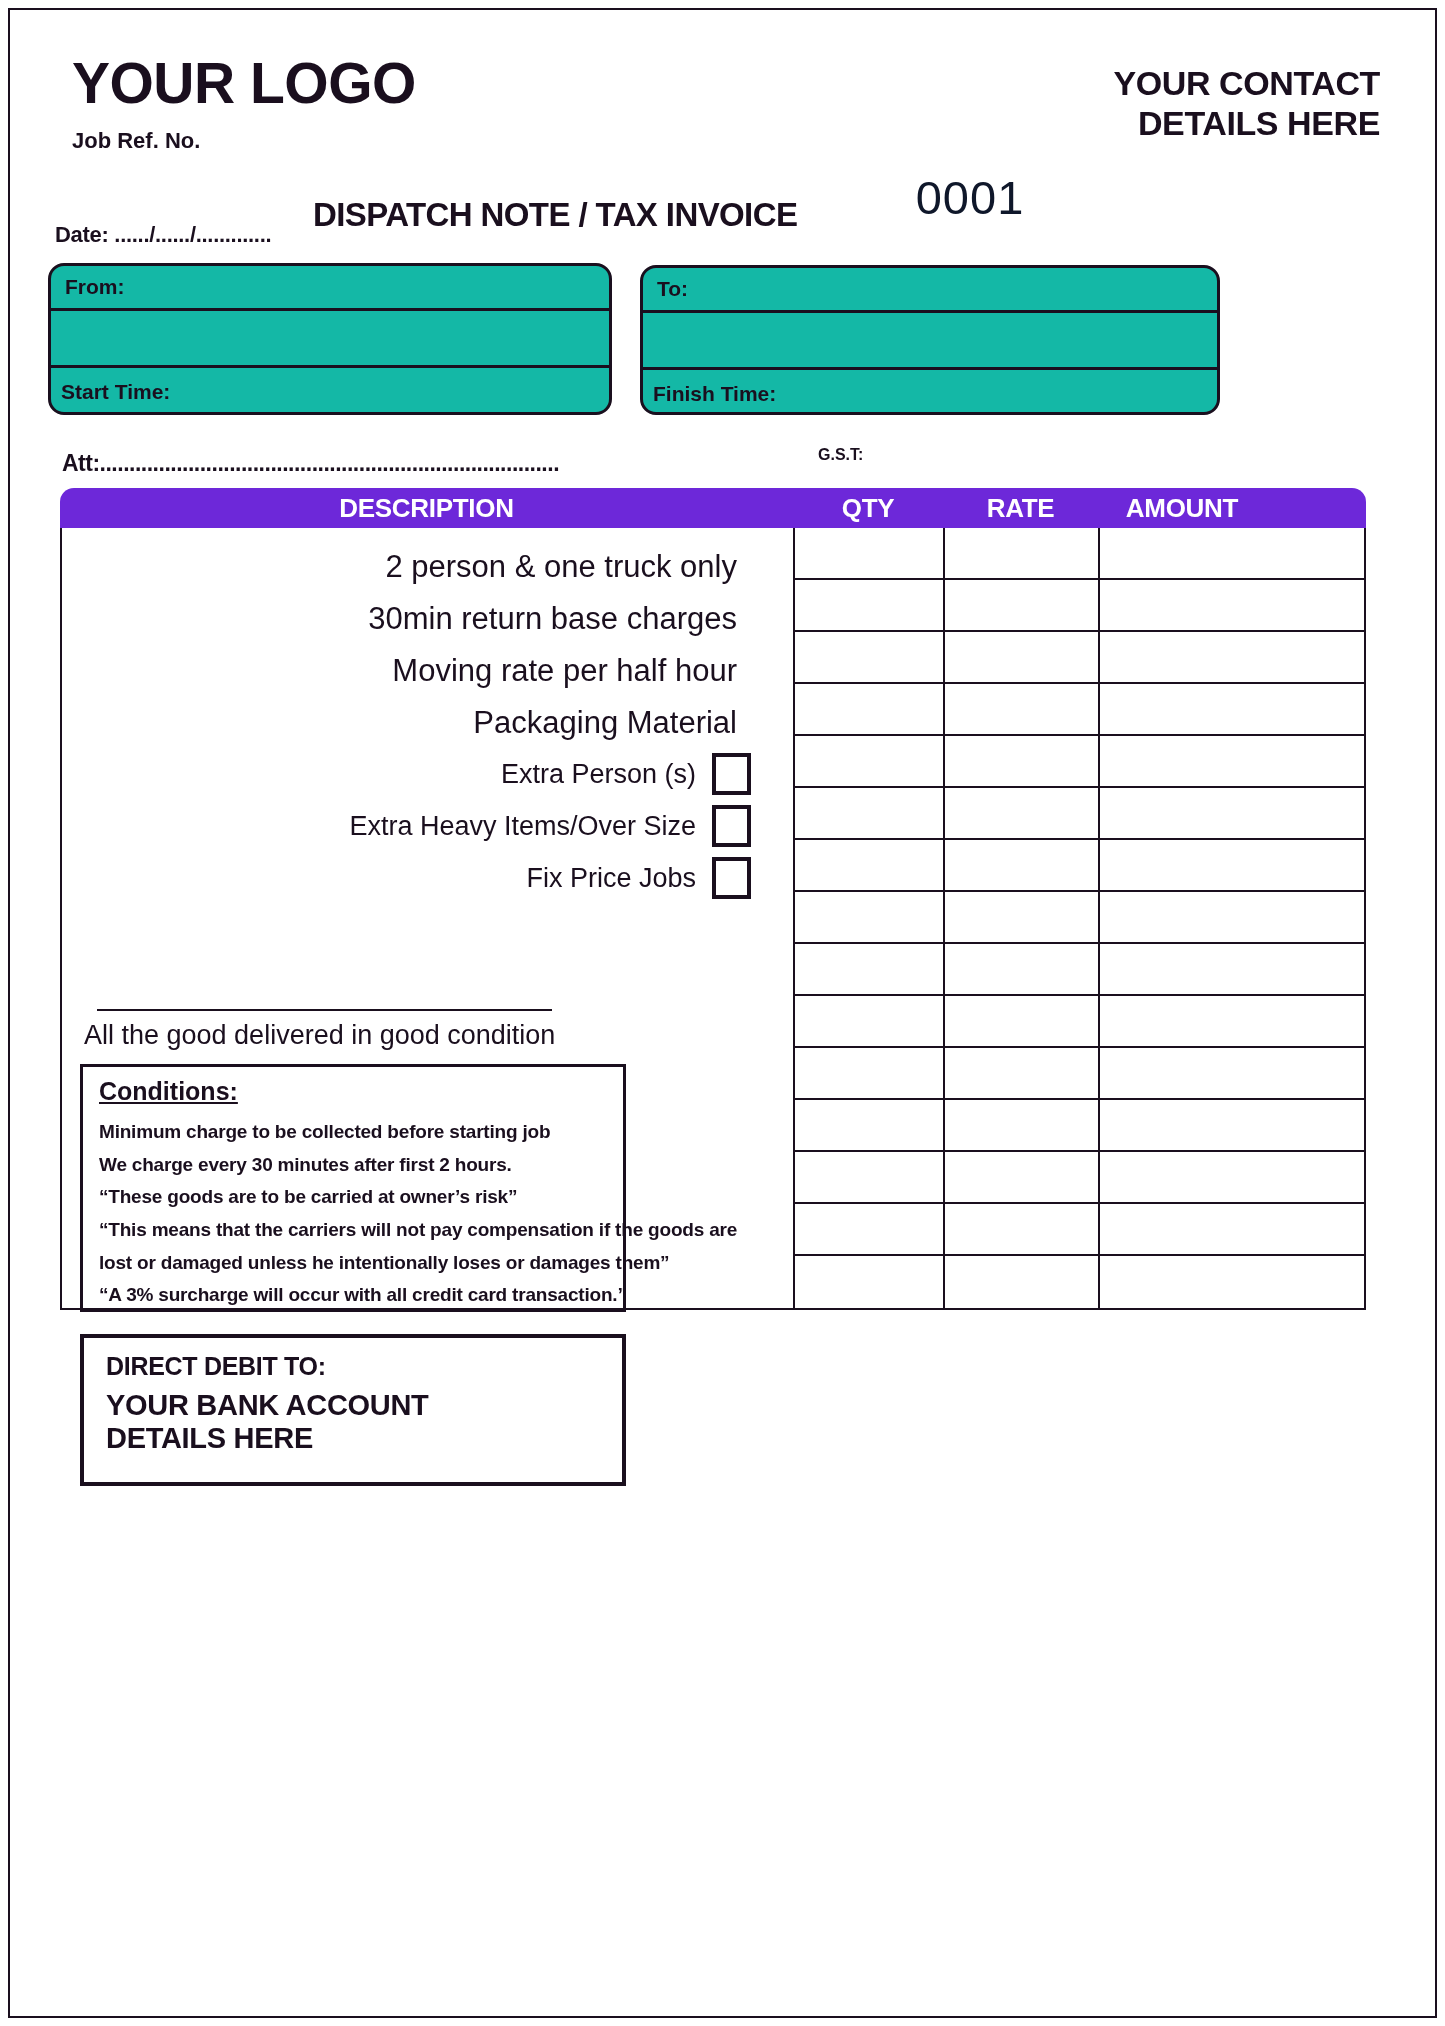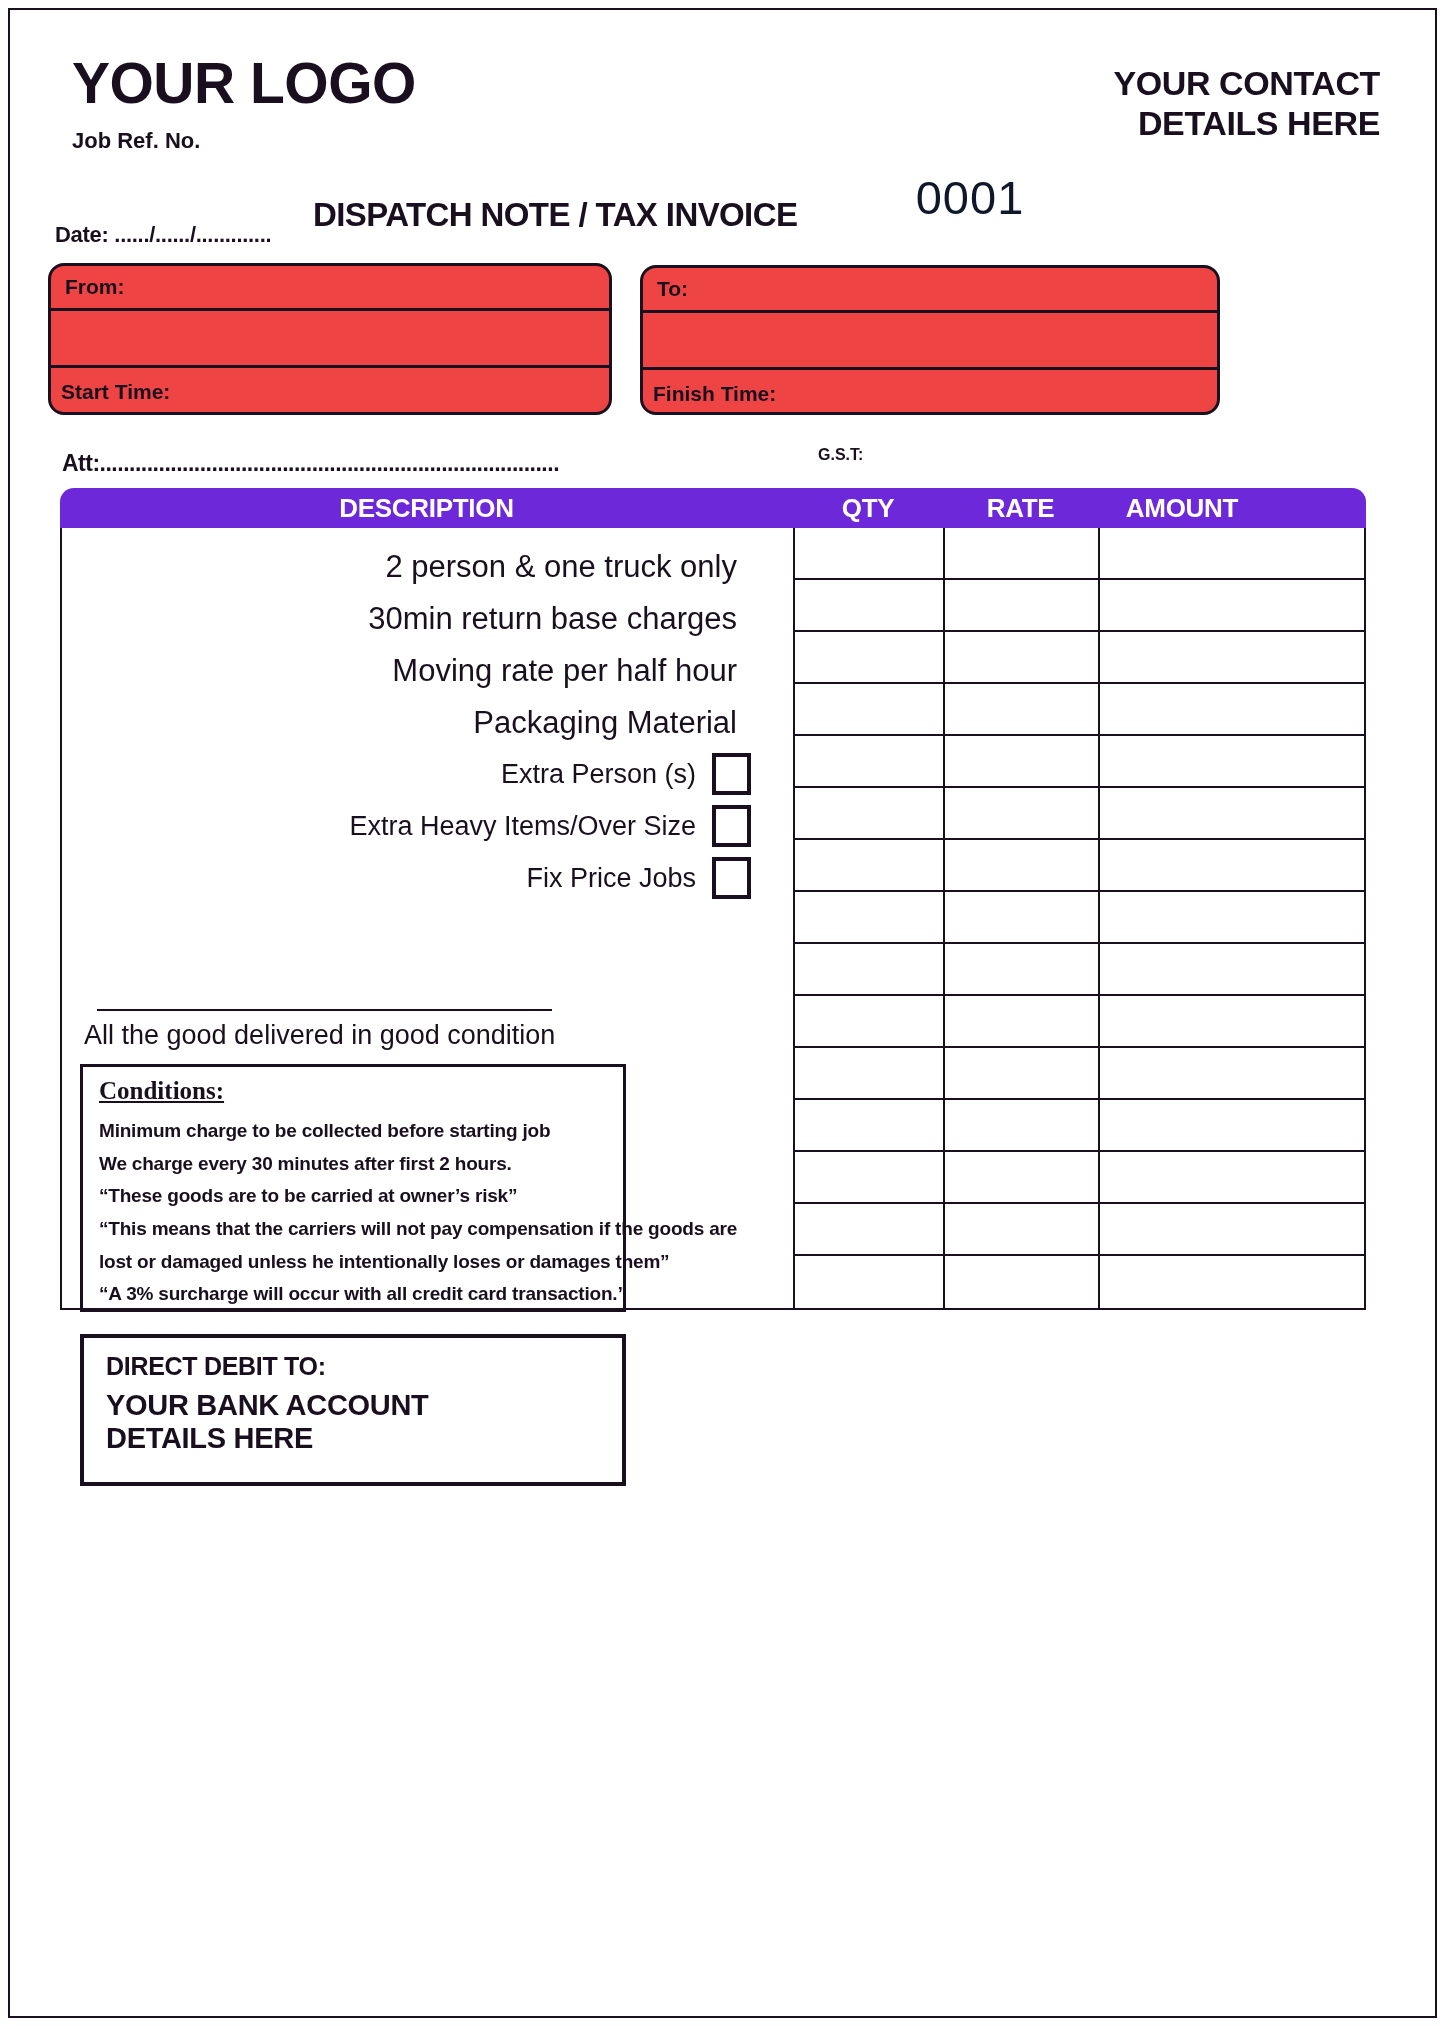--- a/index.html
+++ b/index.html
@@ -14,21 +14,21 @@
 
   .contact{position:absolute;right:65px;top:63px;width:440px;text-align:right;font-size:34px;font-weight:bold;line-height:1.18;letter-spacing:-0.4px;}
 
   .docnum{position:absolute;left:880px;top:170px;width:180px;text-align:center;font-size:47px;color:#0f172a;font-weight:normal;letter-spacing:1px;}
 
   .doctitle{position:absolute;left:313px;top:196px;font-size:33px;font-weight:bold;letter-spacing:-0.6px;}
 
   .dateline{position:absolute;left:55px;top:222px;font-size:22px;font-weight:bold;letter-spacing:-0.3px;}
 
   
-  .addrbox{position:absolute;border:3px solid #1a0f1e;border-radius:16px;box-sizing:border-box;overflow:hidden;background:#ef4444;}
+  .addrbox{position:absolute;border:3px solid #1a0f1e;border-radius:16px;box-sizing:border-box;overflow:hidden;background:#14b8a6;}
   .addrbox.from{left:48px;top:263px;width:564px;height:152px;}
   .addrbox.to{left:640px;top:265px;width:580px;height:150px;}
   .addrbox.to{width:580px;}
   .addr-r1{height:45px;box-sizing:border-box;border-bottom:3px solid #1a0f1e;display:flex;align-items:center;padding-left:14px;}
   .addr-r2{height:57px;box-sizing:border-box;border-bottom:3px solid #1a0f1e;}
   .addr-r3{height:47px;box-sizing:border-box;display:flex;align-items:center;padding-left:10px;}
   .addr-lbl{font-size:21px;font-weight:bold;}
 
   
   .addrbox.to{left:640px;width:580px;}
@@ -61,21 +61,21 @@
   .desc-items{padding-top:12px;}
   .desc-item{font-size:31px;text-align:center;padding-right:56px;line-height:1;height:52px;display:flex;align-items:center;justify-content:flex-end;}
   .chk-row{display:flex;align-items:center;justify-content:flex-end;height:52px;padding-right:42px;}
   .chk-label{font-size:27px;margin-right:16px;}
   .chk-box{width:39px;height:42px;border:4px solid #1a0f1e;box-sizing:border-box;background:#fff;}
 
   .signature-rule{position:absolute;left:35px;top:481px;width:455px;border-top:2px solid #1a0f1e;}
   .delivered-note{position:absolute;left:22px;top:492px;font-size:27px;}
 
   .cond-box{position:absolute;left:18px;top:536px;width:546px;height:248px;border:3px solid #1a0f1e;box-sizing:border-box;padding:10px 14px 0 16px;}
-  .cond-title{font-size:25px;font-weight:bold;text-decoration:underline;margin-bottom:10px;font-family:Liberation Serif, serif;}
+  .cond-title{font-size:25px;font-weight:bold;text-decoration:underline;margin-bottom:10px;}
   .cond-line{font-size:19px;font-weight:bold;line-height:1.72;letter-spacing:-0.2px;white-space:nowrap;}
 
   .dd-box{position:absolute;left:18px;top:806px;width:546px;height:152px;border:4px solid #1a0f1e;box-sizing:border-box;padding:14px 0 10px 22px;}
   .dd-title{font-size:25px;font-weight:bold;letter-spacing:-0.3px;}
   .dd-line{font-size:29px;font-weight:bold;line-height:1.15;letter-spacing:-0.3px;margin-top:8px;}
 
   
   .totals{display:flex;flex-direction:column;}
   .tot-row{display:flex;height:50px;box-sizing:border-box;}
   .tot-label{width:307px;box-sizing:border-box;display:flex;align-items:center;justify-content:flex-end;padding-right:14px;font-size:25px;font-weight:bold;}

